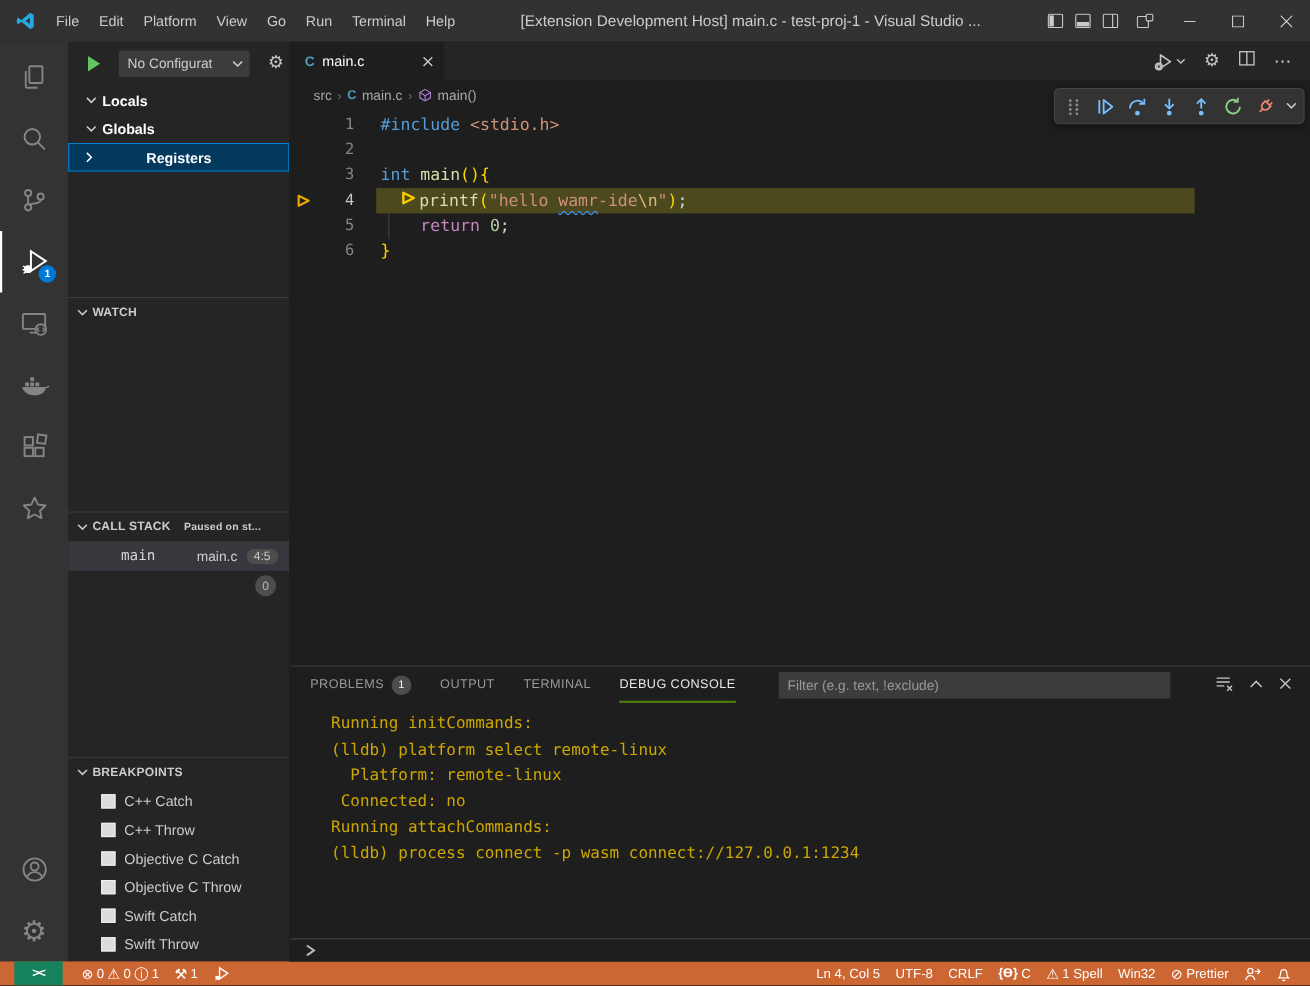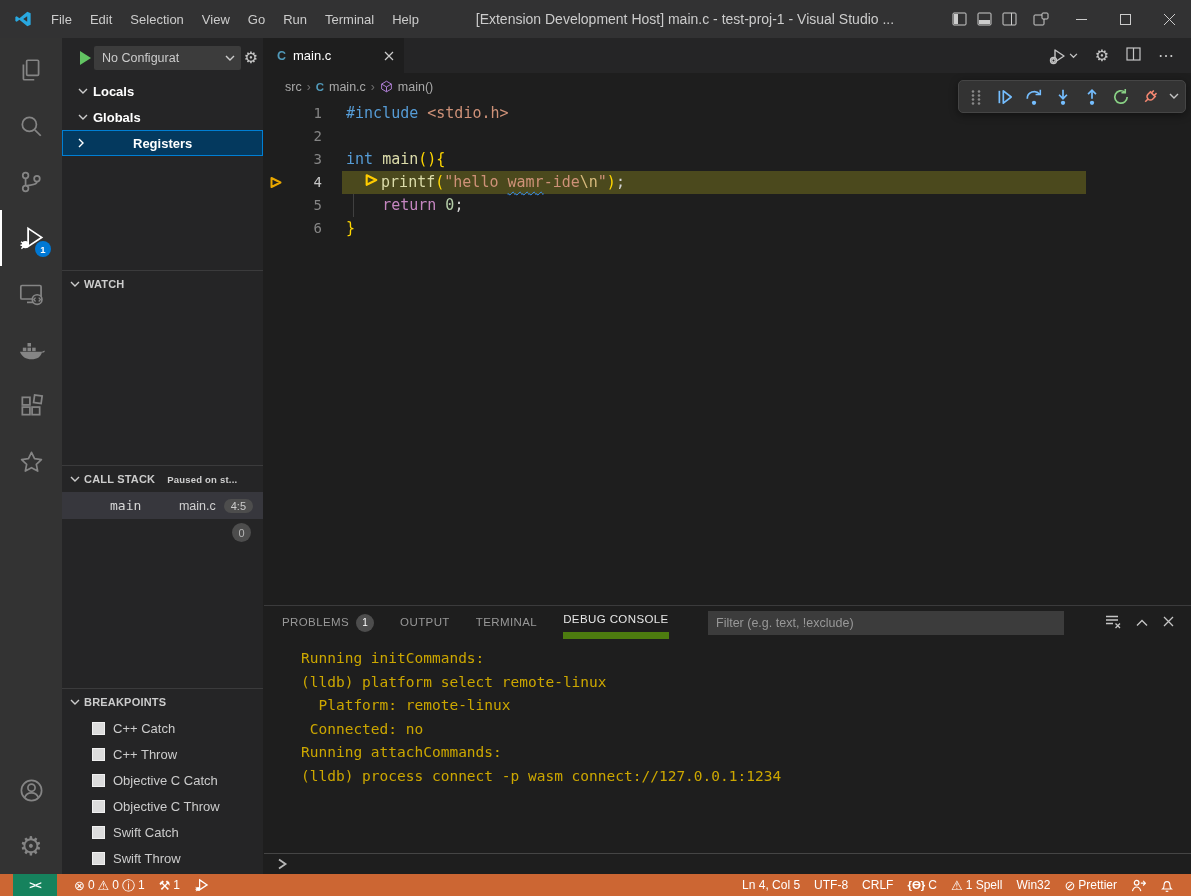--- a/index.html
+++ b/index.html
@@ -31,21 +31,21 @@
   .act-item.active { color:#ffffff; box-shadow: inset 2px 0 0 #ffffff; }
   .act-item svg { display:block; }
   .act-badge { position:absolute; right:11px; bottom:9px; min-width:16px; height:16px; border-radius:50%;
     background:#0078d4; color:#fff; font-size:9.5px; display:flex; align-items:center; justify-content:center; font-weight:bold; }
   .act-spacer { flex:1; }
   .gear-glyph { font-size:26px; line-height:1; }
   .gear-glyph.small { font-size:16px; color:#c5c5c5; }
 
   
   .sidebar { flex:0 0 201px; background:#252526; display:flex; flex-direction:column; font-size:13px; min-height:0; }
-  .sb-toolbar { flex:0 0 40px; display:flex; align-items:center; padding:0 5px 0 18px; gap:3px; }
+  .sb-toolbar { flex:0 0 40px; display:flex; align-items:center; padding:0 5px 0 18px; gap:17px; }
   .play-triangle { width:0; height:0; border-left:11px solid #62c462; border-top:7px solid transparent; border-bottom:7px solid transparent; }
   .config-select { height:24px; background:#3c3c3c; border-radius:2px; display:flex; align-items:center; padding:0 6px 0 8px; gap:3px; flex:1; min-width:0; }
   .config-label { font-size:12.5px; color:#cccccc; white-space:nowrap; overflow:hidden; flex:1; }
   .pane { display:flex; flex-direction:column; }
   .pane-variables { flex:0 0 192px; }
   .pane-watch { flex:0 0 195px; border-top:1px solid #3b3b3c; }
   .pane-callstack { flex:0 0 223px; border-top:1px solid #3b3b3c; }
   .pane-breakpoints { flex:1; border-top:1px solid #3b3b3c; }
   .section-header { flex:0 0 26px; display:flex; align-items:center; padding:0 10px 0 8px; gap:4px;
     font-size:11px; font-weight:bold; color:#cccccc; letter-spacing:.2px; }
@@ -94,21 +94,21 @@
     border:1px solid #454545; border-radius:5px; box-shadow:0 2px 8px rgba(0,0,0,.45);
     display:flex; align-items:center; justify-content:center; gap:3px; z-index:6; }
   .dbg-btn { width:26px; height:26px; display:flex; align-items:center; justify-content:center; }
 
   
   .panel { flex:0 0 269px; border-top:1px solid #3b3b3c; display:flex; flex-direction:column; background:#1e1e1e; min-height:0; }
   .panel-tabs { flex:0 0 33px; display:flex; align-items:center; padding-left:18px; gap:26px; font-size:11.5px; letter-spacing:.4px; color:#989898; }
   .panel-tab { display:flex; align-items:center; height:33px; gap:0; }
   .panel-tab .ptlabel { display:flex; align-items:center; height:100%; border-bottom:1px solid transparent; }
   .panel-tab.active { color:#e7e7e7; }
-  .panel-tab.active .ptlabel { border-bottom:7px solid #4d7c0f; }
+  .panel-tab.active .ptlabel { border-bottom:2px solid #4d7c0f; }
   .problems-badge { width:18px; height:18px; border-radius:50%; background:#4d4d4d; color:#ffffff; font-size:10px; display:flex; align-items:center; justify-content:center; margin-left:7px; }
   .filter-input { margin-left:auto; width:356px; height:24px; background:#3c3c3c; border:none; outline:none; color:#cccccc; font-size:12.5px; padding:0 8px; font-family:"Liberation Sans",sans-serif; }
   .filter-input::placeholder { color:#989898; }
   .panel-icons { display:flex; align-items:center; gap:15px; padding:0 17px 0 15px; color:#c5c5c5; }
   .console { flex:1; padding:8px 0 0 37px; font-family:"DejaVu Sans Mono", monospace; font-size:14.5px; line-height:23.5px; color:#cca700; white-space:pre; overflow:hidden; }
   .console-prompt { flex:0 0 21px; border-top:1px solid #454545; display:flex; align-items:center; padding-left:13px; }
 
   
   .statusbar { flex:0 0 22px; background:#cc6633; display:flex; align-items:center; color:#ffffff; font-size:12px; }
   .remote-ind { width:44px; height:22px; background:#16825d; margin-left:13px; display:flex; align-items:center; justify-content:center; font-weight:bold; font-size:11.5px; letter-spacing:-1px; }
@@ -125,21 +125,21 @@
 
   <div class="titlebar">
     <span class="logo">
       <svg width="18" height="18" viewBox="0 0 24 24">
           <path fill="#29a8e0" d="M17.8 2.2 7.2 11.1 3.6 8.3 1.8 9.4v5.2l1.8 1.1 3.6-2.8 10.6 8.9 4.4-2.2V4.4zM17.6 8.2v7.6L12.3 12z"></path>
         </svg>
     </span>
     <div class="menus">
       <span class="menu-item">File</span>
       <span class="menu-item">Edit</span>
-      <span class="menu-item">Selection</span>
+      <span class="menu-item">Platform</span>
       <span class="menu-item">View</span>
       <span class="menu-item">Go</span>
       <span class="menu-item">Run</span>
       <span class="menu-item">Terminal</span>
       <span class="menu-item">Help</span>
     </div>
     <div class="wtitle">[Extension Development Host] main.c - test-proj-1 - Visual Studio ...</div>
     <div class="layout-icons">
       <span>
           <svg width="15" height="14" viewBox="0 0 15 14">

